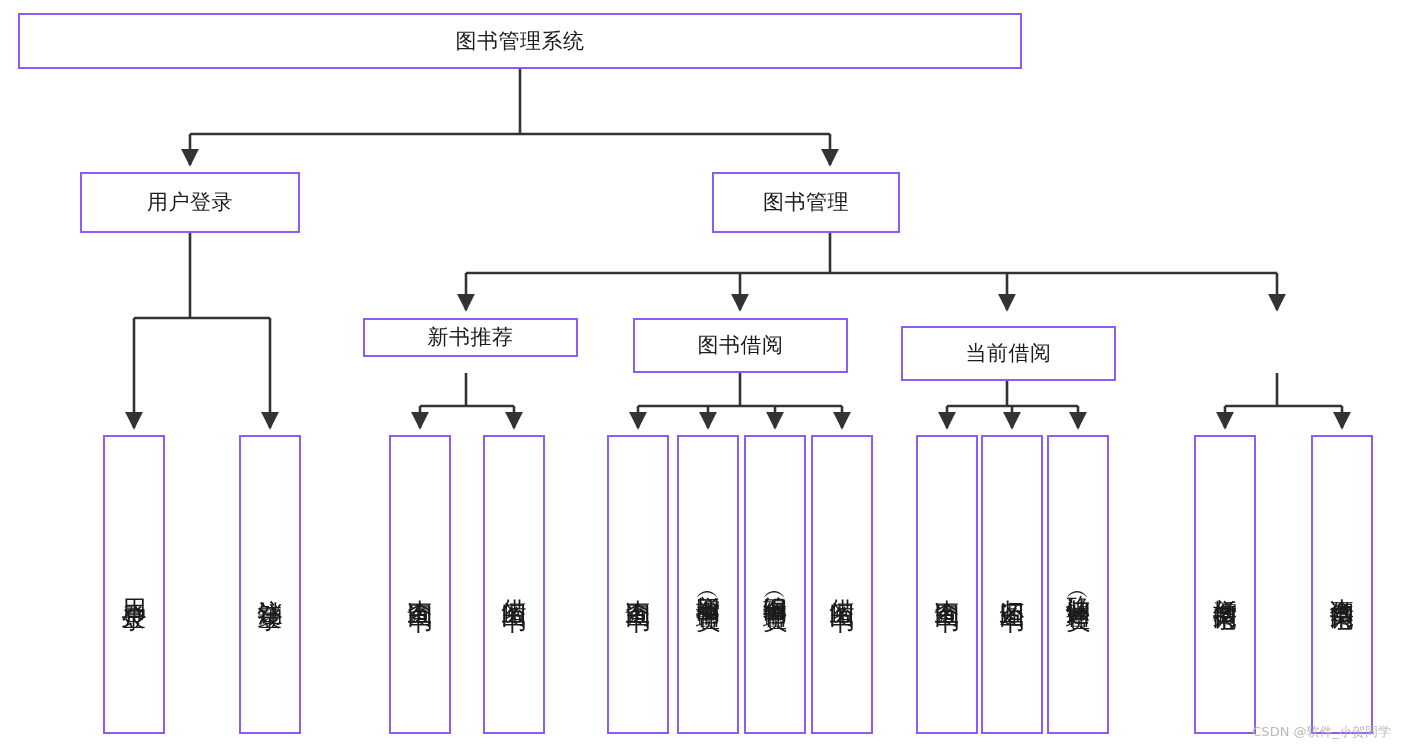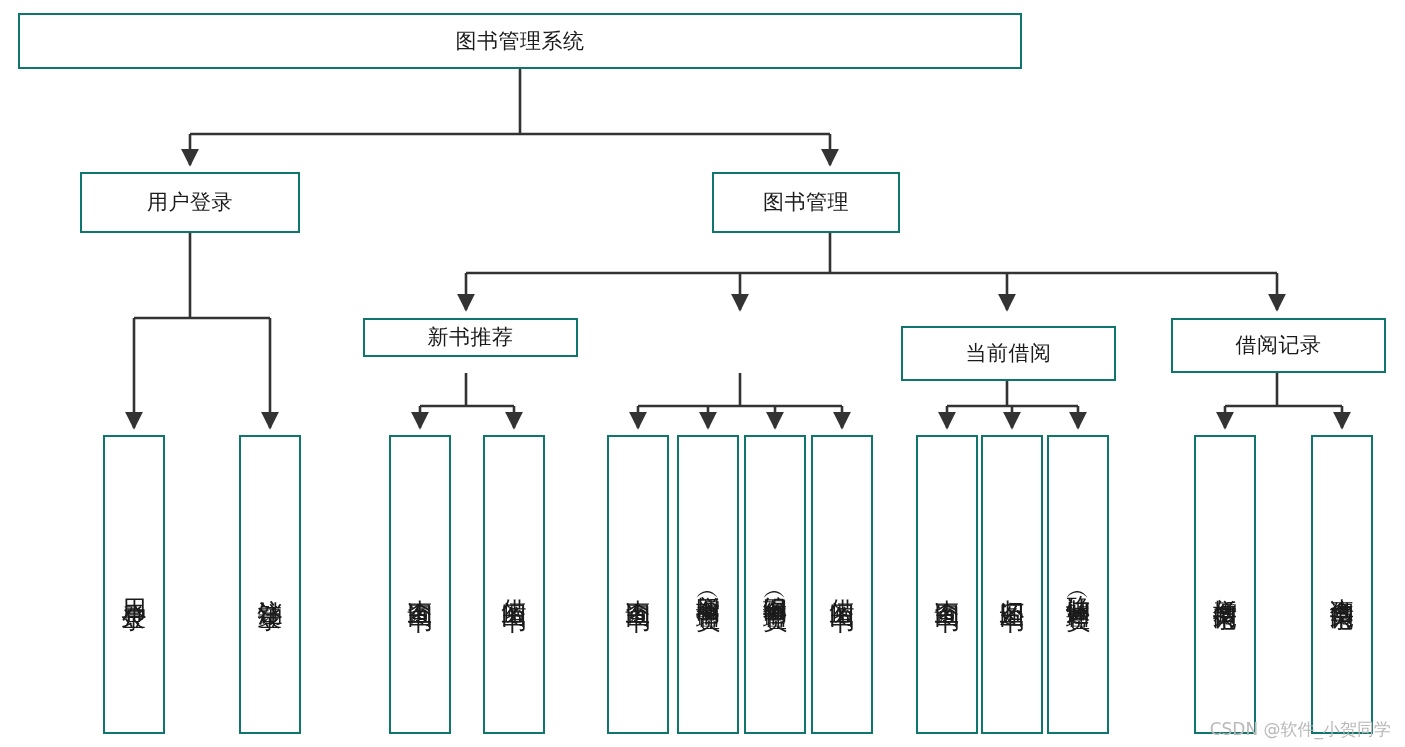--- a/index.html
+++ b/index.html
@@ -21,21 +21,21 @@
     position: absolute;
     left: 0;
     top: 0;
     width: 1405px;
     height: 747px;
   }
   .node {
     position: absolute;
     box-sizing: border-box;
     background: #ffffff;
-    border: 2px solid #0f766e;
+    border: 2px solid #8b5cf6;
     display: flex;
     align-items: center;
     justify-content: center;
     color: #1b1b1b;
   }
   .node-label {
     display: block;
     text-align: center;
     line-height: 1.18;
     color: #1b1b1b;
@@ -58,21 +58,21 @@
     line-height: 1;
   }
   .node.vertical.narrow .node-label {
     font-size: 24px;
     letter-spacing: 2px;
   }
   #watermark {
     position: absolute;
     right: 14px;
     bottom: 6px;
-    font-size: 17px;
+    font-size: 13px;
     color: #b9b9b9;
     white-space: nowrap;
     font-family: "DejaVu Sans", "Liberation Sans", sans-serif;
     pointer-events: none;
   }
 </style>
 </head>
 <body>
 
 <div id="canvas">
@@ -140,28 +140,28 @@
   </div>
 
   <div class="node horizontal" style="left:712px; top:172px; width:188px; height:61px;">
     <span class="node-label">图书管理</span>
   </div>
 
   <div class="node horizontal" style="left:363px; top:318px; width:215px; height:39px;">
     <span class="node-label">新书推荐</span>
   </div>
 
+  <div class="node horizontal" style="left:633px; top:318px; width:215px; height:55px;">
+    <span class="node-label">图书借阅</span>
+  </div>
 
   <div class="node horizontal" style="left:901px; top:326px; width:215px; height:55px;">
     <span class="node-label">当前借阅</span>
   </div>
 
-  <div class="node horizontal" style="left:1171px; top:318px; width:215px; height:55px;">
-    <span class="node-label">借阅记录</span>
-  </div>
 
   <div class="node vertical" style="left:103px; top:435px; width:62px; height:299px;">
     <span class="node-label">用户登录</span>
   </div>
 
   <div class="node vertical" style="left:239px; top:435px; width:62px; height:299px;">
     <span class="node-label">注销登录</span>
   </div>
 
   <div class="node vertical" style="left:389px; top:435px; width:62px; height:299px;">

